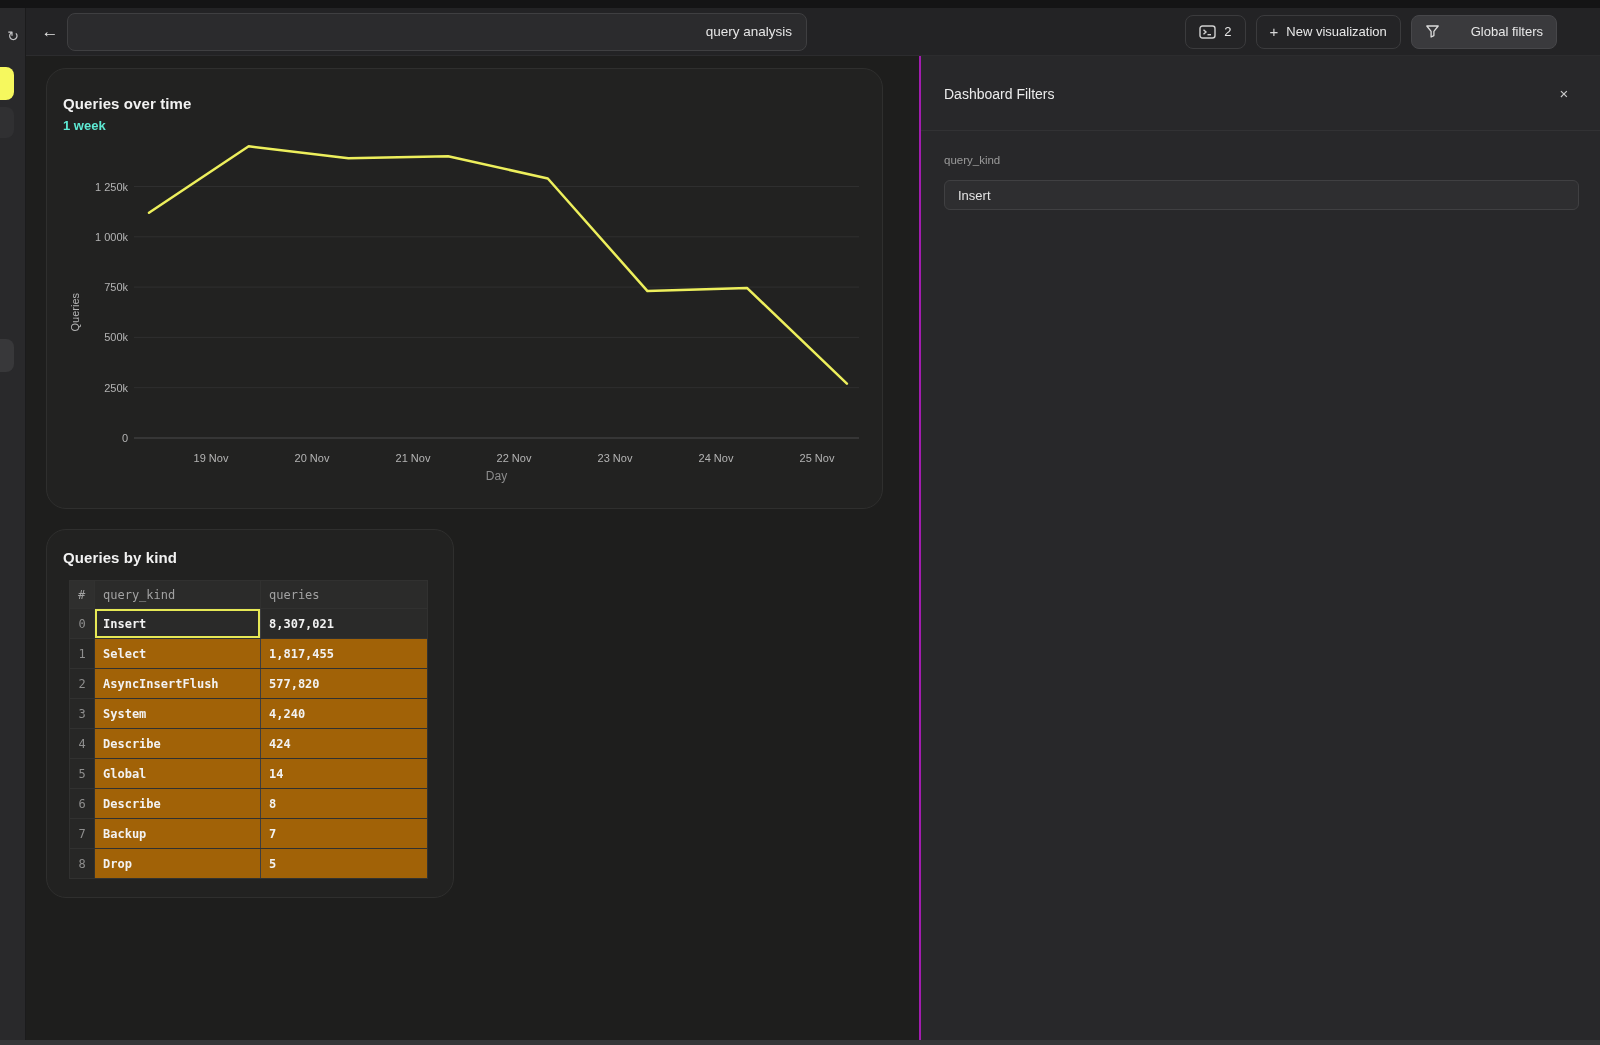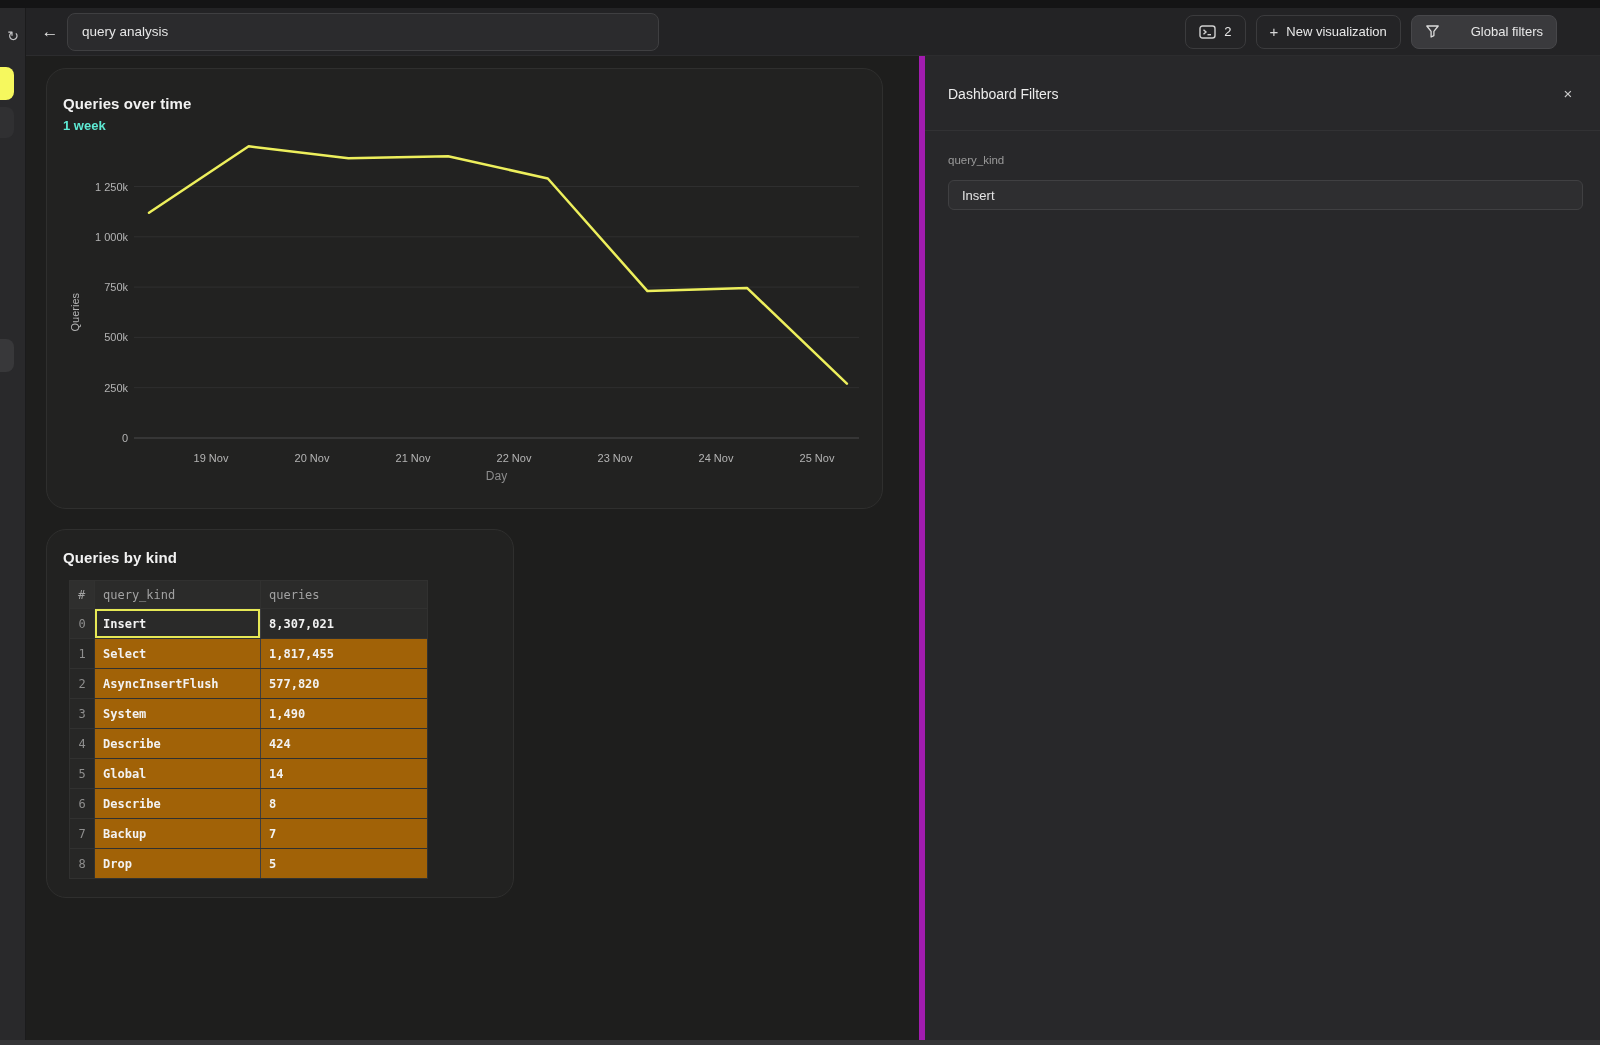--- a/index.html
+++ b/index.html
@@ -31,64 +31,64 @@
   .tile{position:absolute;left:-14px;width:28px;border-radius:8px;}
   .tile.yellow{top:59px;height:33px;background:#f6f85e;}
   .tile.grey1{top:99px;height:31px;background:#303032;}
   .tile.grey2{top:331px;height:33px;background:#38383a;}
 
   
   .topbar{position:absolute;left:26px;top:8px;width:1574px;height:48px;background:var(--topbar-bg);
     border-bottom:1px solid #2c2c2e;display:flex;align-items:center;padding:0 43px 0 13px;}
   .back-btn{width:22px;height:26px;background:transparent;border:none;color:#e2e2e2;
     font-size:17px;line-height:24px;text-align:center;cursor:pointer;flex:0 0 auto;}
-  .search-input{margin-left:6px;width:592px;height:31px;background:#2b2b2d;border:1px solid #3f3f41;
+  .search-input{margin-left:6px;width:740px;height:31px;background:#2b2b2d;border:1px solid #3f3f41;
     border-radius:8px;color:#e6e6e6;font-size:13.5px;padding:18px 14px;outline:none;
-    font-family:"Liberation Sans","DejaVu Sans",sans-serif;}
+    font-family:"Liberation Sans","DejaVu Sans",sans-serif;text-align:right;}
   .topbar .spacer{flex:1 1 auto;}
   .tb-btn{height:34px;display:flex;align-items:center;gap:8px;background:#242426;
     border:1px solid #3b3b3d;border-radius:8px;color:#e8e8e8;font-size:13px;
     padding:0 13px;cursor:pointer;font-family:inherit;white-space:nowrap;}
   .tb-btn + .tb-btn{margin-left:10px;}
   .tb-btn.active{background:#3a3a3d;border-color:#47474a;gap:31px;}
   .tb-btn svg{display:block;}
   .plus-glyph{font-size:15px;color:#d8d8d8;line-height:1;}
 
   
   .main{position:absolute;left:26px;top:56px;width:893px;height:984px;background:var(--main-bg);}
 
   .card{position:absolute;background:var(--card-bg);border:1px solid var(--card-border);border-radius:20px;}
   .chart-card{left:20px;top:12px;width:837px;height:441px;}
   .card h2{color:#f2f2f2;font-size:15px;font-weight:bold;letter-spacing:.1px;}
   .chart-card h2{position:absolute;left:16px;top:26px;}
   .chart-card .subtitle{position:absolute;left:16px;top:49px;color:#5eead4;font-size:13px;font-weight:bold;}
   .chart-card svg{position:absolute;left:0;top:0;}
 
   
-  .table-card{left:20px;top:473px;width:468px;height:369px;}
+  .table-card{left:20px;top:473px;width:408px;height:369px;}
   .table-card h2{position:absolute;left:16px;top:19px;}
   .qtable{position:absolute;left:22px;top:50px;border-collapse:collapse;
     font-family:var(--mono);font-size:12px;table-layout:fixed;}
   .qtable th,.qtable td{border:1px solid #313130;height:30px;padding:0 8px;text-align:left;
     overflow:hidden;white-space:nowrap;}
   .qtable th{height:28px;background:#2b2b2a;color:#a2a2a2;font-weight:normal;}
   .qtable th.col-idx{background:#2f2f2e;}
   .qtable col.c-idx{width:25px;}
   .qtable col.c-kind{width:166px;}
   .qtable col.c-num{width:167px;}
   .qtable td{background:#a16207;color:#f2f2f2;font-weight:bold;}
   .qtable td.idx{background:#272726;color:#8e8e8e;font-weight:normal;text-align:center;padding:0 2px;}
   .qtable td.kind{border-left:1px solid #3e3e40;border-right:1px solid #3e3e40;}
   .qtable tr.selected td{background:#2a2a29;}
   .qtable tr.selected td.idx{background:#2b2b2a;}
   .qtable td.cell-selected{box-shadow:inset 0 0 0 2px #e6e855;}
 
   
   .panel{position:absolute;left:919px;top:56px;width:681px;height:984px;background:var(--panel-bg);
-    border-left:6px solid #a21caf;}
+    border-left:2px solid #a21caf;}
   .panel-title{position:absolute;left:23px;top:30px;color:#ececec;font-size:14px;font-weight:500;}
   .panel-close{position:absolute;left:631px;top:26px;width:24px;height:24px;background:transparent;
     border:none;color:#cccccc;font-size:15px;cursor:pointer;line-height:24px;text-align:center;}
   .panel-divider{position:absolute;left:0;top:74px;width:681px;height:1px;background:#323234;}
   .field-label{position:absolute;left:23px;top:98px;color:#9a9a9a;font-size:11.5px;}
   .field-input{position:absolute;left:23px;top:124px;width:635px;height:30px;background:#2e2e30;
     border:1px solid #404042;border-radius:6px;color:#e4e4e4;font-size:13px;padding:0 13px;outline:none;
     font-family:"Liberation Sans","DejaVu Sans",sans-serif;}
 
   .bottom-strip{position:absolute;left:0;top:1040px;width:1600px;height:5px;background:#353537;}
@@ -196,21 +196,21 @@
               <td class="num">1,817,455</td>
             </tr>
             <tr>
               <td class="idx">2</td>
               <td class="kind">AsyncInsertFlush</td>
               <td class="num">577,820</td>
             </tr>
             <tr>
               <td class="idx">3</td>
               <td class="kind">System</td>
-              <td class="num">1,490</td>
+              <td class="num">4,240</td>
             </tr>
             <tr>
               <td class="idx">4</td>
               <td class="kind">Describe</td>
               <td class="num">424</td>
             </tr>
             <tr>
               <td class="idx">5</td>
               <td class="kind">Global</td>
               <td class="num">14</td>

